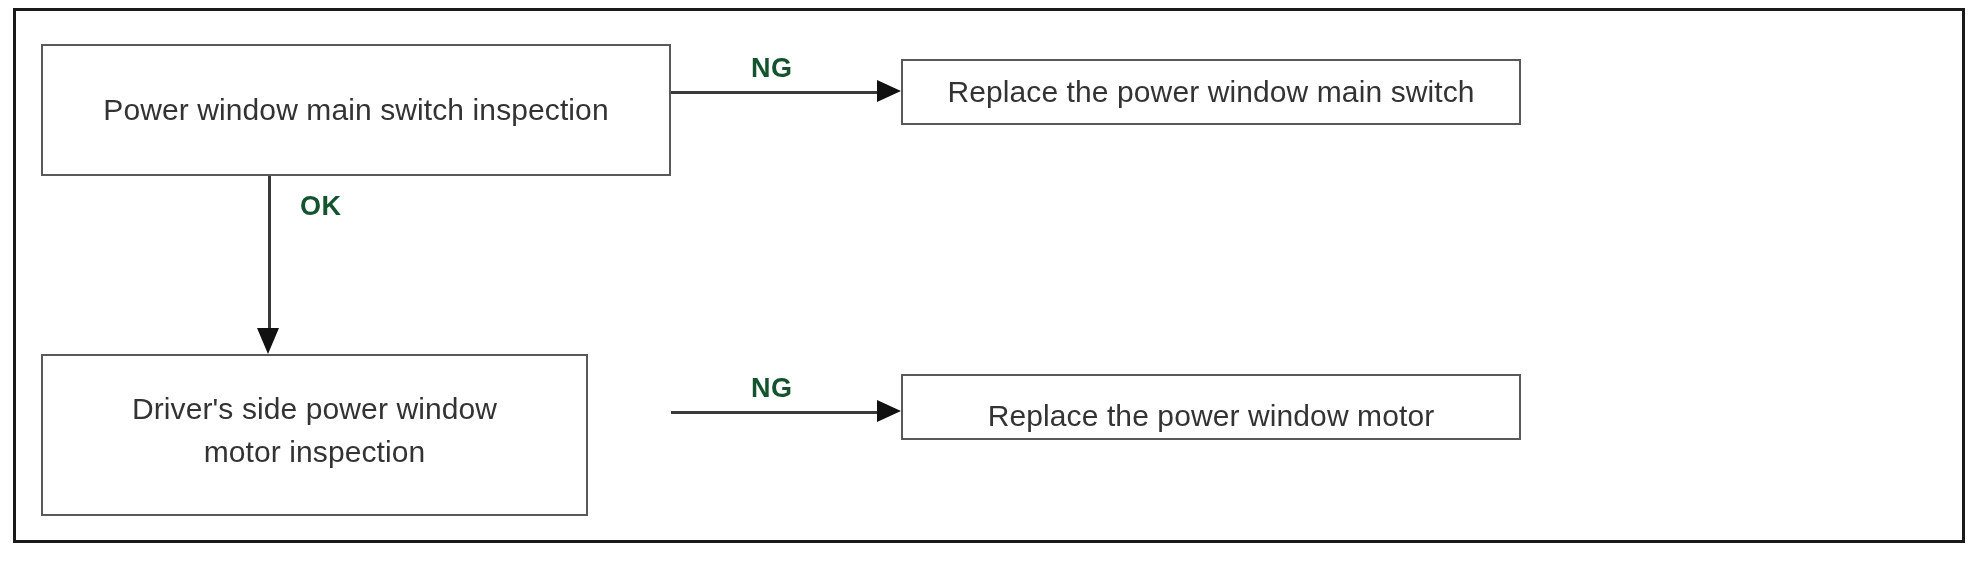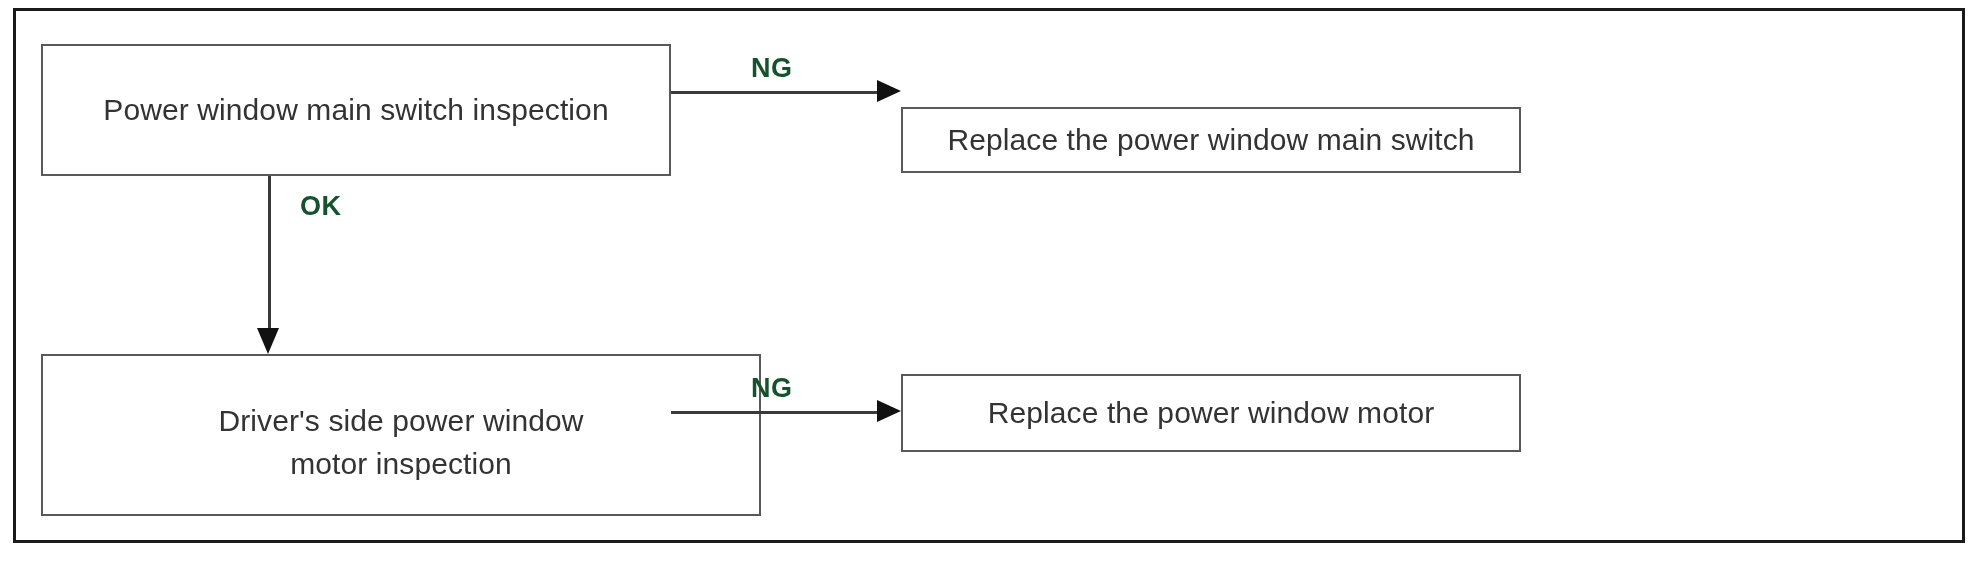--- a/index.html
+++ b/index.html
@@ -50,35 +50,35 @@
     left: 25px;
     top: 33px;
     width: 630px;
     height: 132px;
   }
   #node-replace-main-switch {
     left: 885px;
     top: 48px;
     width: 620px;
     height: 66px;
-    margin-top: 48px;
   }
   #node-motor-inspection {
     left: 25px;
     top: 343px;
-    width: 720px;
+    width: 547px;
     height: 162px;
     align-items: flex-start;
-    padding-top: 44px;
+    padding-top: 32px;
   }
   #node-replace-motor {
     left: 885px;
     top: 363px;
     width: 620px;
-    height: 78px;
+    height: 66px;
+    align-items: flex-end;
   }
   .conn-line-h {
     position: absolute;
     height: 0;
     border-top: 3px solid #3a3a3a;
   }
   .conn-line-v {
     position: absolute;
     width: 0;
     border-left: 3px solid #3a3a3a;

